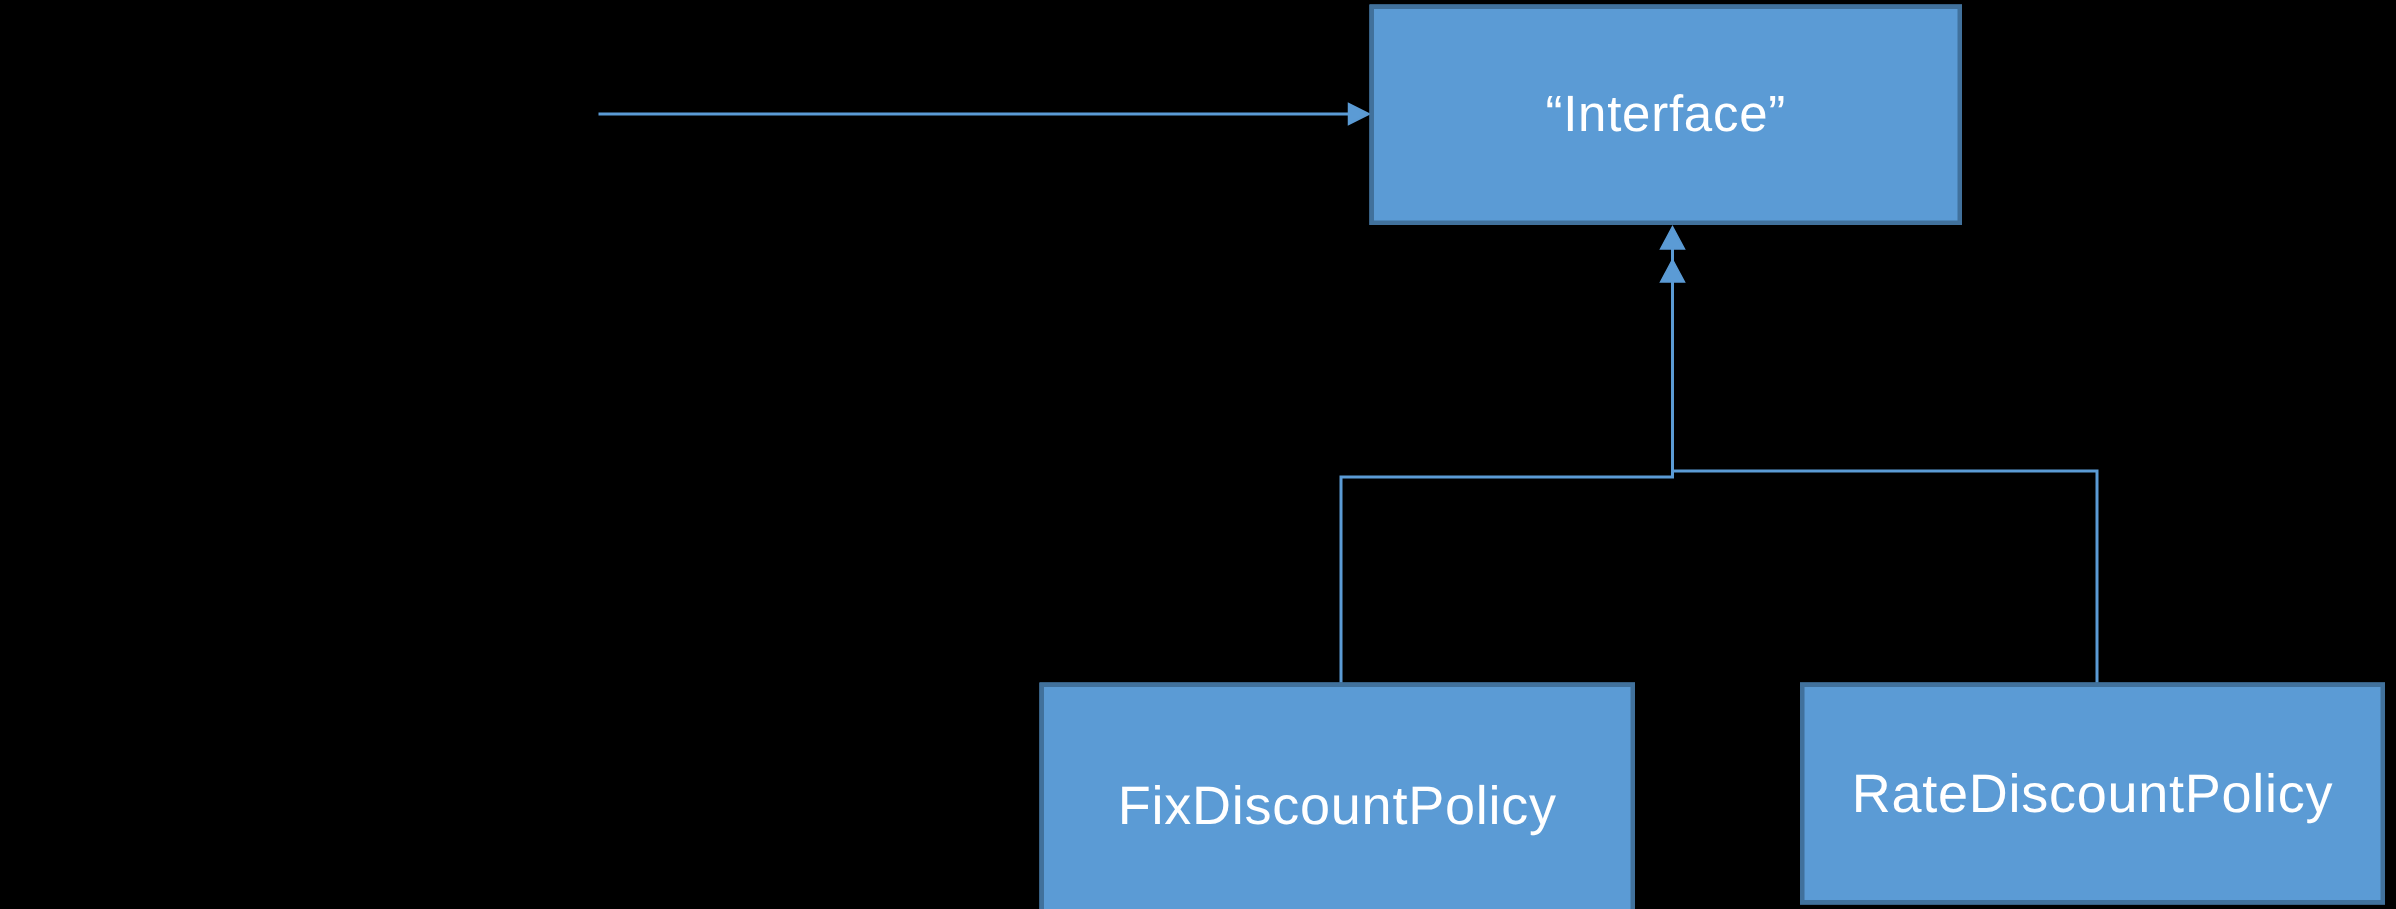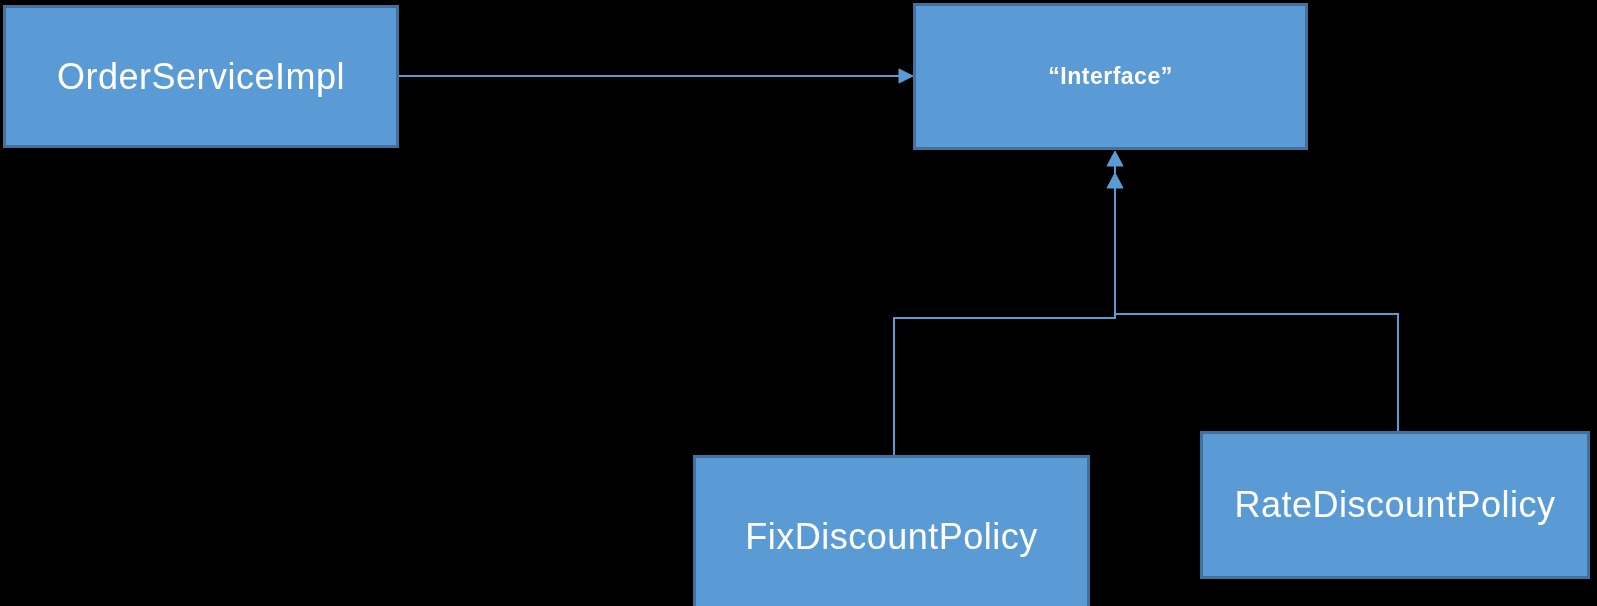--- a/index.html
+++ b/index.html
@@ -46,54 +46,51 @@
     justify-content: center;
     text-align: center;
     letter-spacing: 0.5px;
   }
   .node .label {
     font-size: 36px;
     font-weight: 400;
     line-height: 1.15;
   }
   .node .stereotype {
-    font-size: 23px;
-    font-weight: 700;
+    font-size: 34px;
+    font-weight: 400;
     line-height: 1.2;
   }
   .node .iface-name {
     font-size: 37px;
     font-weight: 700;
     line-height: 1.2;
   }
   #node-order-service    { left: 3px;    top: 5px;   width: 396px; height: 143px; }
   #node-discount-policy  { left: 913px;  top: 3px;   width: 395px; height: 147px; }
   #node-fix-discount     { left: 693px;  top: 455px; width: 397px; height: 164px; }
-  #node-rate-discount    { left: 1200px; top: 431px; width: 390px; height: 148px; }
+  #node-rate-discount    { left: 1200px; top: 455px; width: 390px; height: 148px; }
 </style>
 </head>
 <body>
 
 <div class="stage">
 
   <svg class="connector-layer" viewBox="0 0 1597 606" xmlns="http://www.w3.org/2000/svg">
 
     <line class="connector" x1="399" y1="76" x2="902" y2="76"></line>
     <polygon class="arrowhead" points="899,69 899,83 913,76"></polygon>
 
     <polyline class="connector" points="1398,455 1398,314 1115,314 1115,164"></polyline>
     <polygon class="arrowhead" points="1107,166 1115,151 1123,166"></polygon>
 
     <polyline class="connector" points="894,455 894,318 1115,318 1115,186"></polyline>
     <polygon class="arrowhead" points="1107,188 1115,173 1123,188"></polygon>
   </svg>
 
-  <div class="node" id="node-order-service">
-    <div class="label">OrderServiceImpl</div>
-  </div>
 
   <div class="node" id="node-discount-policy">
     <div class="stereotype">“Interface”</div>
   </div>
 
   <div class="node" id="node-fix-discount">
     <div class="label">FixDiscountPolicy</div>
   </div>
 
   <div class="node" id="node-rate-discount">

